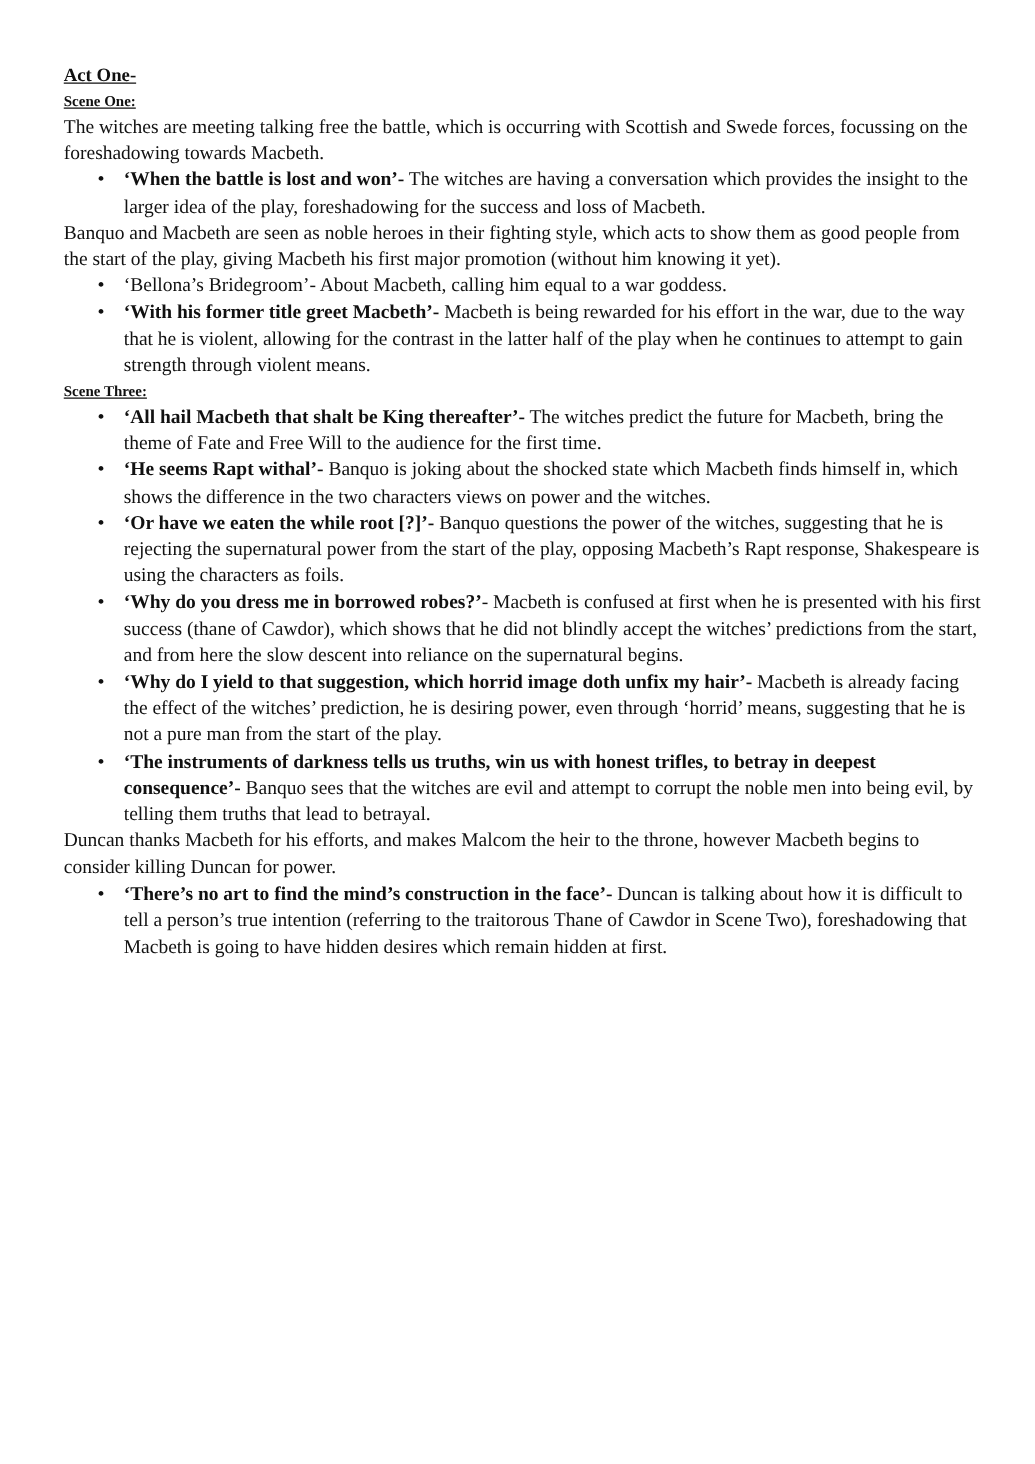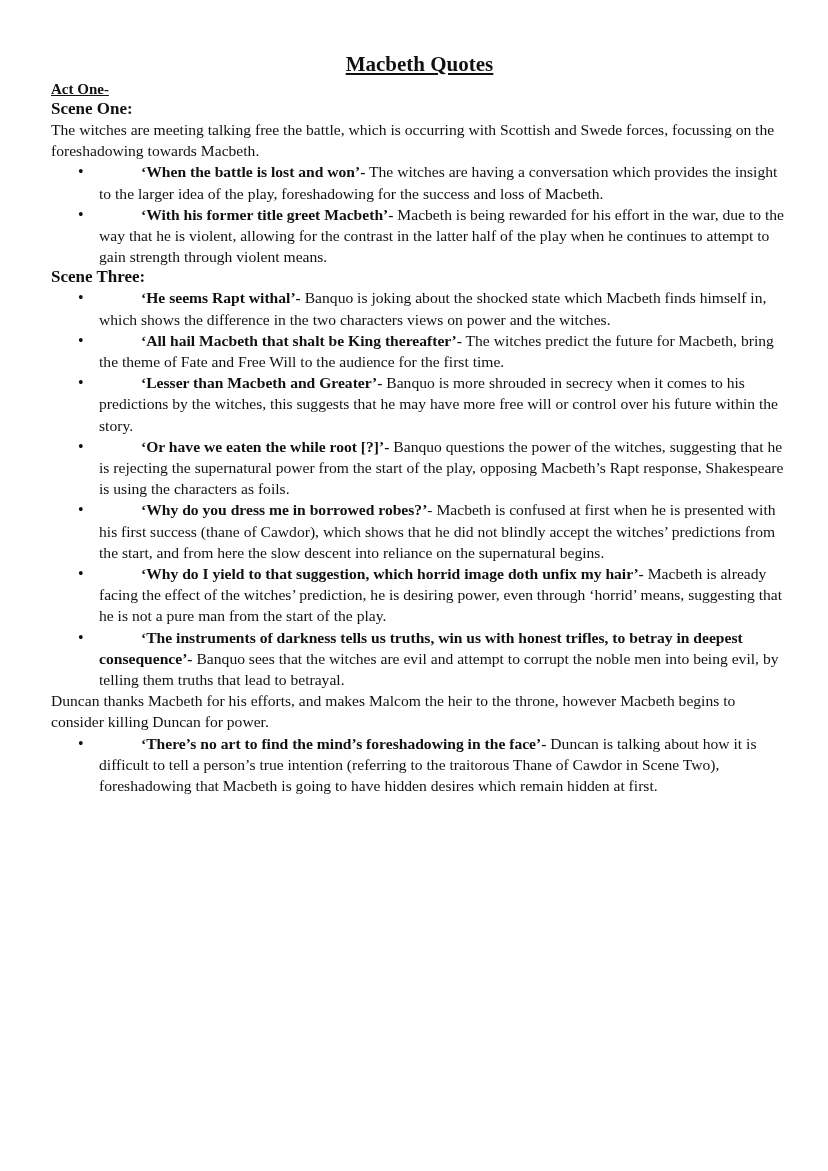--- a/index.html
+++ b/index.html
@@ -9,63 +9,63 @@
       color: #111111;
       font-size: 15.6px;
       line-height: 21.2px;
     }
     .page { position: relative; padding: 51px 40px 0 51px; }
     .title {
       text-align: center; font-weight: bold; text-decoration: underline;
       font-size: 21px; line-height: 26px; margin: 0 0 2px 0; padding-right: 0;
     }
     .act { font-weight: bold; text-decoration: underline; font-size: 15px; line-height: 20px; margin: 0; }
-    .scene { font-weight: bold; font-size: 17px; line-height: 20px; margin: 0; }
+    .scene { font-weight: bold; text-decoration: underline; font-size: 12px; line-height: 20px; margin: 0; }
     .summary { margin: 0; }
     ul.quotes { margin: 0; padding: 0 0 0 48px; list-style: none; }
     ul.quotes li { position: relative; margin: 0; }
     ul.quotes li::before {
       content: "\2022"; position: absolute; left: -21px; top: 0; font-size: 16px;
     }
-    .q { font-weight: bold; margin-left: 42px; }
+    .q { font-weight: bold; }
     .q.plain { font-weight: normal; }
   </style>
 </head>
 <body>
 
 <div class="page">
-  <h1 class="title">Macbeth Quotes</h1>
   <div class="act">Act One-</div>
 
   <section>
     <div class="scene">Scene One:</div>
     <p class="summary">The witches are meeting talking free the battle, which is occurring with Scottish and Swede forces, focussing on the foreshadowing towards Macbeth.</p>
     <ul class="quotes">
       <li><span class="q">‘When the battle is lost and won’-</span><span> The witches are having a conversation which provides the insight to the larger idea of the play, foreshadowing for the success and loss of Macbeth.</span></li>
     </ul>
   </section>
 
   <section>
+    <p class="summary">Banquo and Macbeth are seen as noble heroes in their fighting style, which acts to show them as good people from the start of the play, giving Macbeth his first major promotion (without him knowing it yet).</p>
     <ul class="quotes">
+      <li><span class="q plain">‘Bellona’s Bridegroom’-</span><span> About Macbeth, calling him equal to a war goddess.</span></li>
       <li><span class="q">‘With his former title greet Macbeth’-</span><span> Macbeth is being rewarded for his effort in the war, due to the way that he is violent, allowing for the contrast in the latter half of the play when he continues to attempt to gain strength through violent means.</span></li>
     </ul>
   </section>
 
   <section>
     <div class="scene">Scene Three:</div>
     <ul class="quotes">
+      <li><span class="q">‘All hail Macbeth that shalt be King thereafter’-</span><span> The witches predict the future for Macbeth, bring the theme of Fate and Free Will to the audience for the first time.</span></li>
       <li><span class="q">‘He seems Rapt withal’-</span><span> Banquo is joking about the shocked state which Macbeth finds himself in, which shows the difference in the two characters views on power and the witches.</span></li>
-      <li><span class="q">‘All hail Macbeth that shalt be King thereafter’-</span><span> The witches predict the future for Macbeth, bring the theme of Fate and Free Will to the audience for the first time.</span></li>
-      <li><span class="q">‘Lesser than Macbeth and Greater’-</span><span> Banquo is more shrouded in secrecy when it comes to his predictions by the witches, this suggests that he may have more free will or control over his future within the story.</span></li>
       <li><span class="q">‘Or have we eaten the while root [?]’-</span><span> Banquo questions the power of the witches, suggesting that he is rejecting the supernatural power from the start of the play, opposing Macbeth’s Rapt response, Shakespeare is using the characters as foils.</span></li>
       <li><span class="q">‘Why do you dress me in borrowed robes?’</span><span>- Macbeth is confused at first when he is presented with his first success (thane of Cawdor), which shows that he did not blindly accept the witches’ predictions from the start, and from here the slow descent into reliance on the supernatural begins.</span></li>
       <li><span class="q">‘Why do I yield to that suggestion, which horrid image doth unfix my hair’-</span><span> Macbeth is already facing the effect of the witches’ prediction, he is desiring power, even through ‘horrid’ means, suggesting that he is not a pure man from the start of the play.</span></li>
       <li><span class="q">‘The instruments of darkness tells us truths, win us with honest trifles, to betray in deepest consequence’-</span><span> Banquo sees that the witches are evil and attempt to corrupt the noble men into being evil, by telling them truths that lead to betrayal.</span></li>
     </ul>
   </section>
 
   <section>
     <p class="summary">Duncan thanks Macbeth for his efforts, and makes Malcom the heir to the throne, however Macbeth begins to consider killing Duncan for power.</p>
     <ul class="quotes">
-      <li><span class="q">‘There’s no art to find the mind’s foreshadowing in the face’-</span><span> Duncan is talking about how it is difficult to tell a person’s true intention (referring to the traitorous Thane of Cawdor in Scene Two), foreshadowing that Macbeth is going to have hidden desires which remain hidden at first.</span></li>
+      <li><span class="q">‘There’s no art to find the mind’s construction in the face’-</span><span> Duncan is talking about how it is difficult to tell a person’s true intention (referring to the traitorous Thane of Cawdor in Scene Two), foreshadowing that Macbeth is going to have hidden desires which remain hidden at first.</span></li>
     </ul>
   </section>
 </div>
 
 </body></html>

